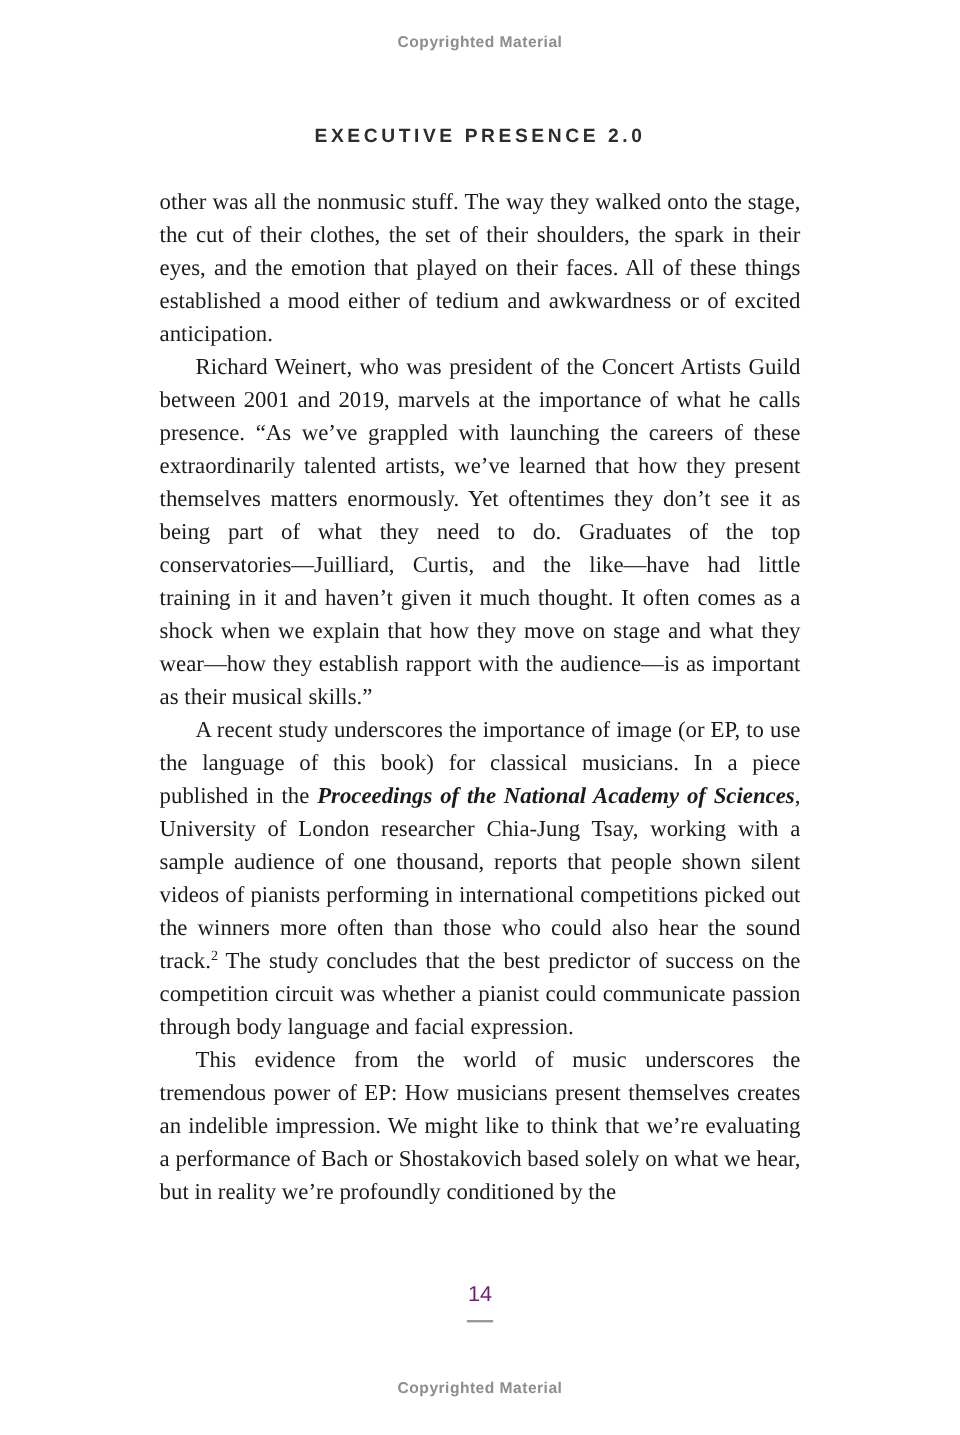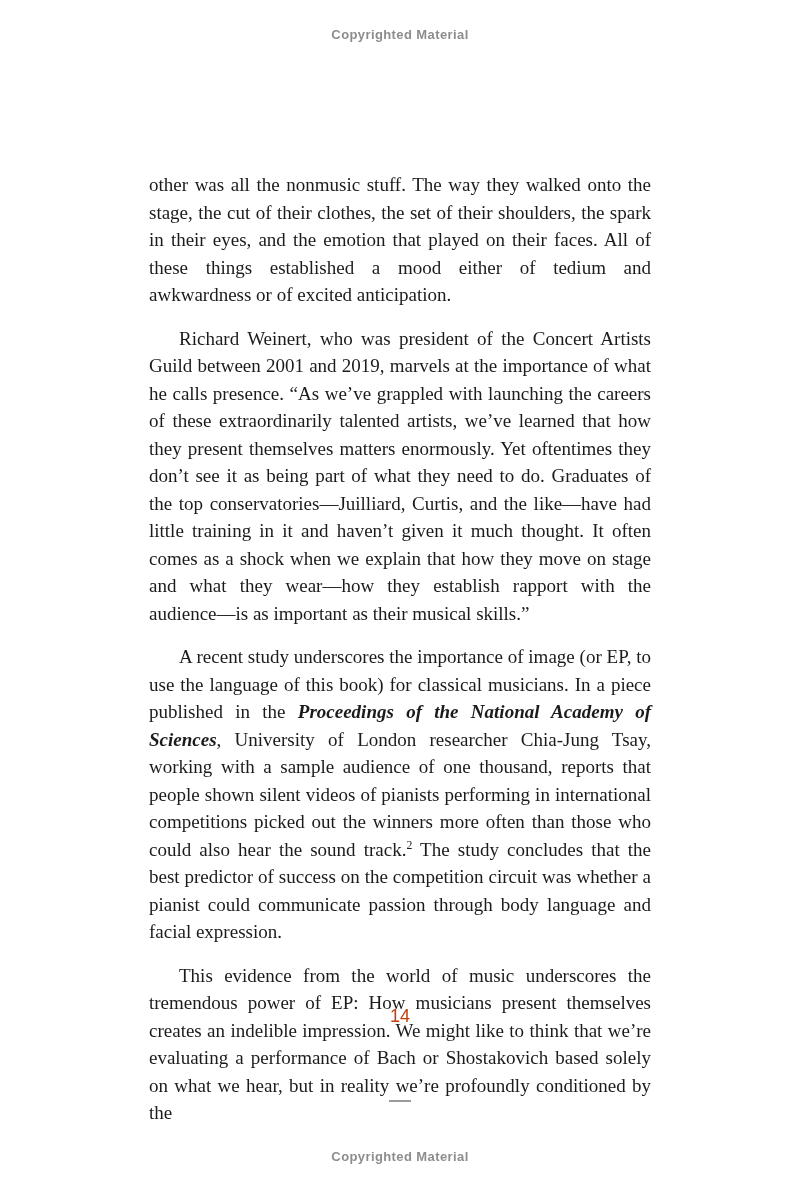--- a/index.html
+++ b/index.html
@@ -42,55 +42,56 @@
     top: 155px;
     left: 133px;
     width: 534px;
     color: #1b1b1b;
     font-size: 19px;
     line-height: 27.5px;
     text-align: justify;
     hyphens: auto;
     -webkit-hyphens: auto;
   }
-  .para { margin: 16px; }
+  .para { margin: 0; }
   .para-indent { text-indent: 30px; }
   .para em { font-style: italic; font-weight: bold; }
   .para sup {
     font-size: 0.62em;
     vertical-align: super;
     line-height: 0;
   }
   .page-number {
     position: absolute;
-    top: 1006px;
+    top: 1068px;
     left: 0;
     width: 100%;
     text-align: center;
     font-family: "Liberation Sans", sans-serif;
     font-weight: 400;
     font-size: 18px;
-    color: #c2410c;
+    color: #701a75;
   }
   .page-number-rule {
     position: absolute;
     top: 1100px;
     left: 389px;
     width: 22px;
     height: 2px;
     background: #9a9a9a;
   }
 </style>
 </head>
 <body>
 
 <div class="page">
 
   <div class="notice notice-top">Copyrighted Material</div>
 
+  <div class="chapter-header">EXECUTIVE PRESENCE 2.0</div>
 
   <div class="body-text">
       <p class="para"><span>other was all the nonmusic stuff. The way they walked onto the stage, the cut of their clothes, the set of their shoulders, the spark in their eyes, and the emotion that played on their faces. All of these things established a mood either of tedium and awkwardness or of excited anticipation.</span></p>
       <p class="para para-indent"><span>Richard Weinert, who was president of the Concert Artists Guild between 2001 and 2019, marvels at the importance of what he calls presence. “As we’ve grappled with launching the careers of these extraordinarily talented artists, we’ve learned that how they present themselves matters enormously. Yet oftentimes they don’t see it as being part of what they need to do. Graduates of the top conservatories—Juilliard, Curtis, and the like—have had little training in it and haven’t given it much thought. It often comes as a shock when we explain that how they move on stage and what they wear—how they establish rapport with the audience—is as important as their musical skills.”</span></p>
       <p class="para para-indent"><span>A recent study underscores the importance of image (or EP, to use the language of this book) for classical musicians. In a piece published in the </span><em>Proceedings of the National Academy of Sciences</em><span>, University of London researcher Chia-Jung Tsay, working with a sample audience of one thousand, reports that people shown silent videos of pianists performing in international competitions picked out the winners more often than those who could also hear the sound track.</span><sup>2</sup><span> The study concludes that the best predictor of success on the competition circuit was whether a pianist could communicate passion through body language and facial expression.</span></p>
       <p class="para para-indent"><span>This evidence from the world of music underscores the tremendous power of EP: How musicians present themselves creates an indelible impression. We might like to think that we’re evaluating a performance of Bach or Shostakovich based solely on what we hear, but in reality we’re profoundly conditioned by the</span></p>
     </div>
 
   <div class="page-number">14</div>
 

